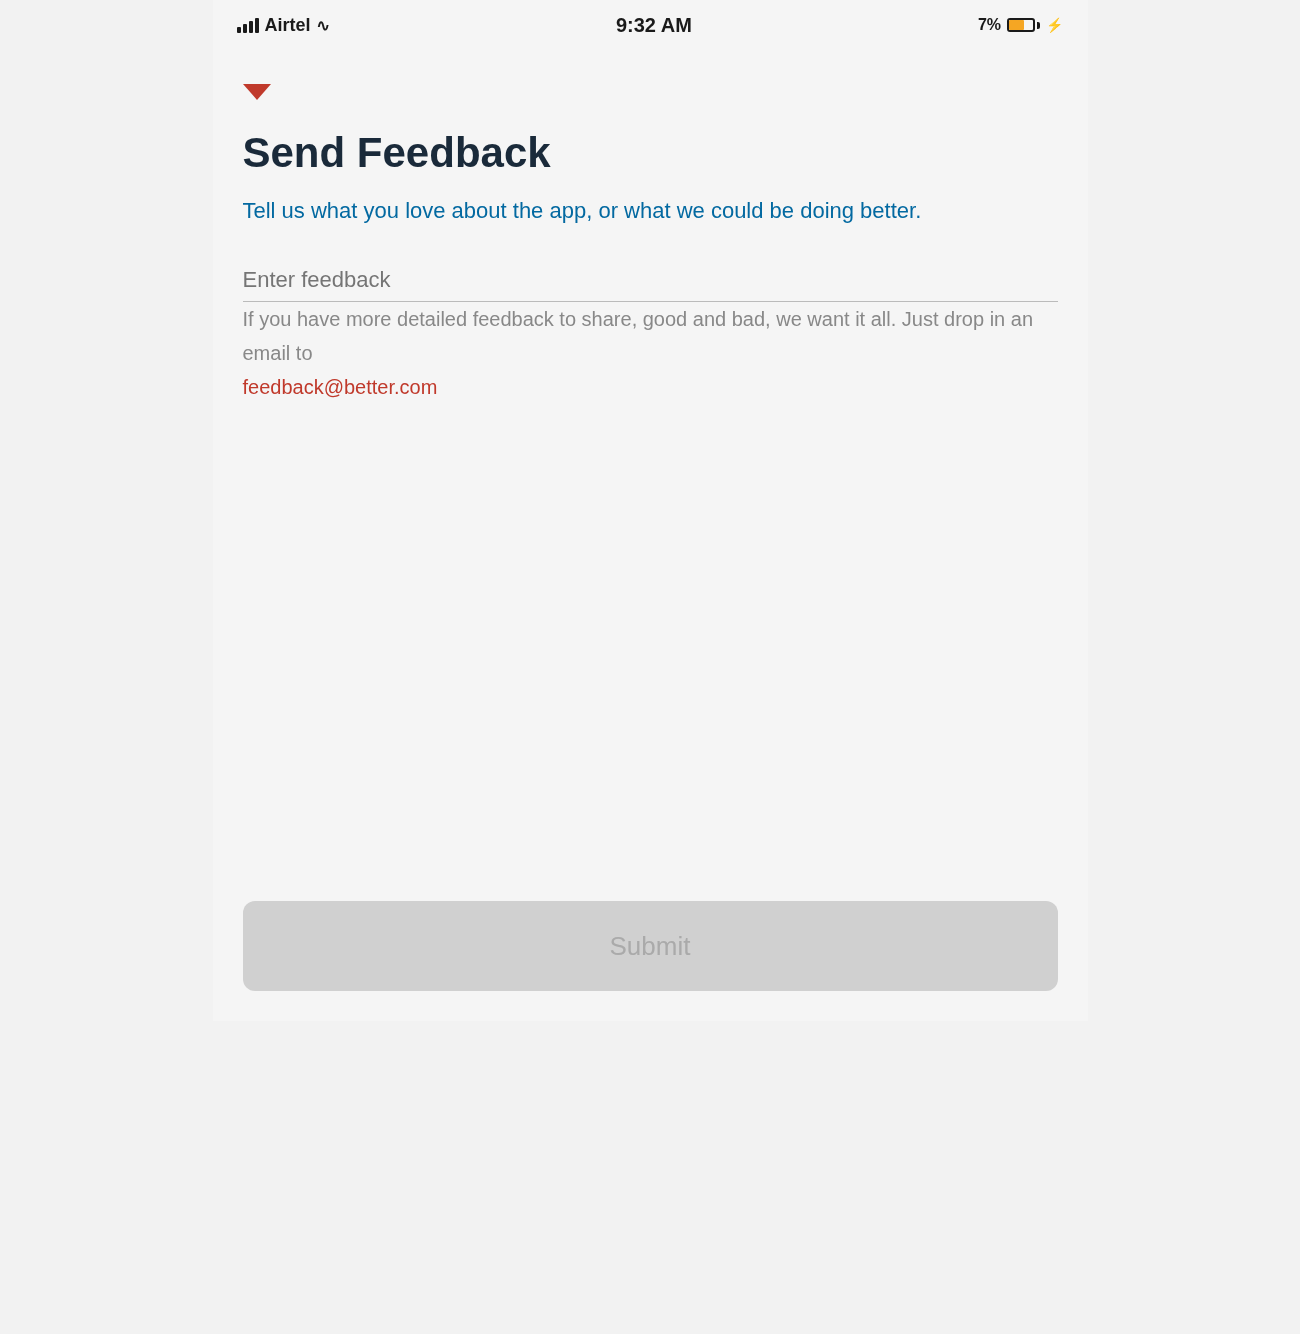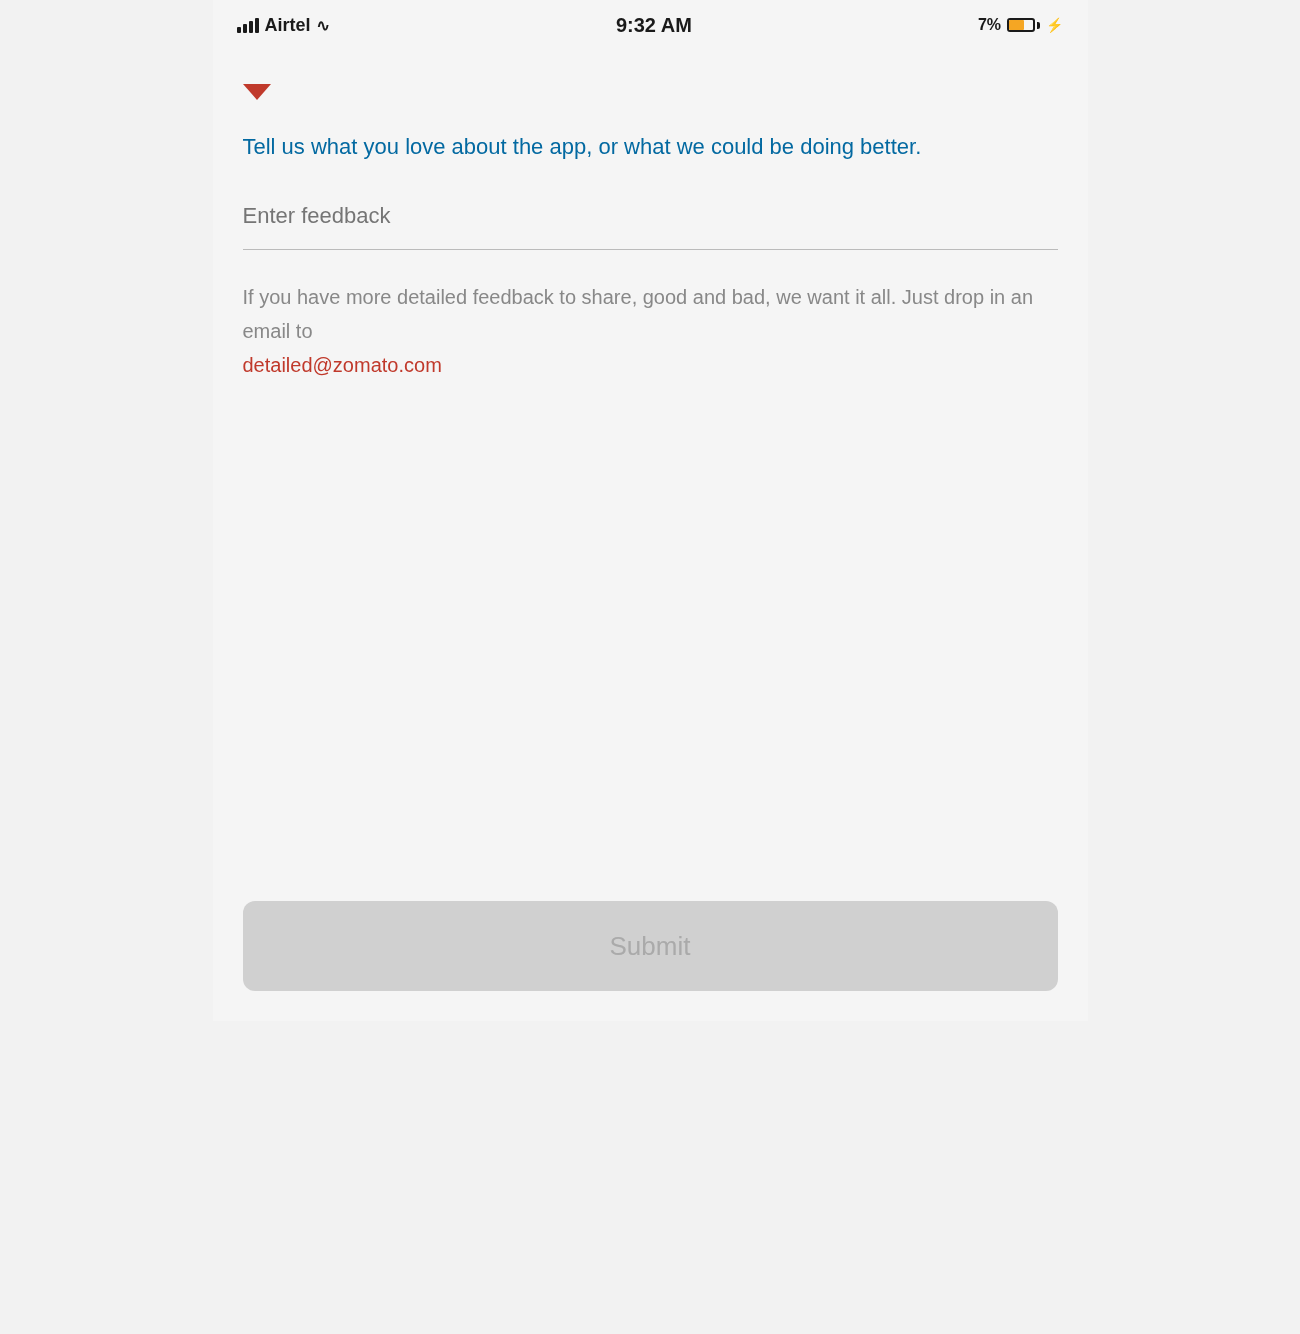--- a/index.html
+++ b/index.html
@@ -151,23 +151,22 @@
 
     .page-subtitle {
       font-size: 22px;
       color: #0369a1;
       line-height: 1.5;
       margin-bottom: 40px;
     }
 
     
     .feedback-input-container {
-      margin-bottom: 30px;
       border-bottom: 1.5px solid #bbb;
-      padding-bottom: 20px;
+      padding-bottom: 8px;
     }
 
     .feedback-input {
       width: 100%;
       background: transparent;
       border: none;
       outline: none;
       font-size: 22px;
       color: #aaa;
       font-family: inherit;
@@ -239,31 +238,32 @@
       <span class="bolt-icon">⚡</span>
     </div>
   </div>
 
   <div class="content">
 
     <div class="dismiss-btn">
       <div class="chevron-down"></div>
     </div>
 
+    <h1 class="page-title">Send Feedback</h1>
 
     <p class="page-subtitle">Tell us what you love about the app, or what we could be doing better.</p>
 
     <div class="feedback-input-container">
       <input class="feedback-input" type="text" placeholder="Enter feedback" style="">
     </div>
 
     <p class="more-info">
       <span>If you have more detailed feedback to share, good and bad, we want it all. Just drop in an email to</span>
       <br>
-      <a class="email-link" href="mailto:feedback@zomato.com">detailed@zomato.com</a>
+      <a class="email-link" href="mailto:feedback@zomato.com">feedback@better.com</a>
     </p>
 
   </div>
 
   <div class="spacer"></div>
 
   <div class="submit-area">
     <button class="submit-btn">Submit</button>
   </div>
 

